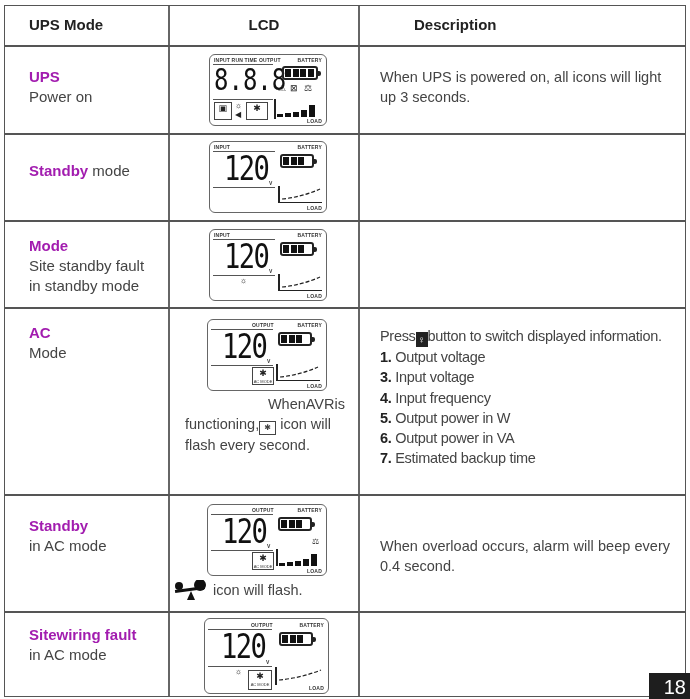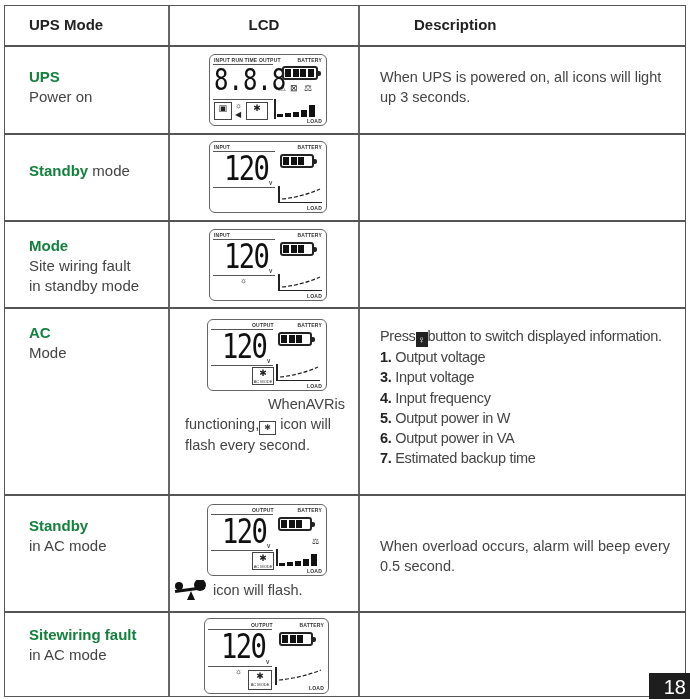--- a/index.html
+++ b/index.html
@@ -5,21 +5,21 @@
   html, body { margin:0; padding:0; background:#ffffff; }
   body { width:690px; height:699px; position:relative; overflow:hidden;
          font-family:"Liberation Sans", sans-serif; color:#333; }
   .table { position:absolute; left:4px; top:5px; width:682px; height:692px;
            border:1.5px solid #555; box-sizing:border-box; }
   .hline { position:absolute; left:0; right:0; height:2px; background:#555; }
   .vline { position:absolute; top:0; bottom:0; width:1.5px; background:#666; }
   .hdr { position:absolute; top:0; height:40px; line-height:38px; font-weight:bold;
          font-size:15px; color:#222; }
   .cell { position:absolute; box-sizing:border-box; }
-  .mode-title { font-weight:bold; font-size:15px; color:#15803d; line-height:20px; }
+  .mode-title { font-weight:bold; font-size:15px; color:#a21caf; line-height:20px; }
   .mode-sub { font-size:15px; color:#444; line-height:20px; }
   .desc { font-size:14.5px; color:#444; line-height:20.3px; }
   .desc b { color:#222; }
   
   .lcd { position:absolute; width:118px; height:72px; border:1.5px solid #666;
          border-radius:6px; box-sizing:border-box; background:#fff; }
   .lcd .lbl { position:absolute; font-size:5px; color:#333; font-weight:bold; letter-spacing:0.2px; white-space:nowrap; }
   .lcd .rule { position:absolute; height:1px; background:#555; }
   .lcd .digits { position:absolute; font-family:"DejaVu Sans Mono", monospace; font-size:34px;
                  line-height:34px; color:#111; letter-spacing:-2px; transform:scaleX(0.8);
@@ -124,21 +124,21 @@
         <div class="axis-h"></div>
       <svg style="position:absolute;left:2px;top:0" width="42" height="16">
           <path d="M2 13 Q 22 11 40 3" stroke="#222" stroke-width="1.2" fill="none" stroke-dasharray="4 2"></path>
         </svg>
     </div>
     <span class="lbl" style="right:4px; bottom:1px;">LOAD</span>
   </div>
 
   <div class="cell" style="left:24px; top:230px;">
     <div class="mode-title">Mode</div>
-    <div class="mode-sub">Site wiring fault</div>
+    <div class="mode-sub">Site standby fault</div>
     <div class="mode-sub">in standby mode</div>
   </div>
   <div class="lcd" style="left:204px; top:223px;">
     <span class="lbl" style="left:4px; top:2px;">INPUT</span>
     <span class="lbl" style="right:4px; top:2px;">BATTERY</span>
     <div class="rule" style="left:3px; top:9px; width:62px;"></div>
     <div class="digits" style="left:14px; top:9px;">120</div>
     <span class="lbl" style="left:59px; top:38px;">V</span>
     <div class="rule" style="left:3px; top:45px; width:62px;"></div>
     <span class="small-ico" style="left:30px; top:46px; font-size:8px;">☼</span>
@@ -233,21 +233,21 @@
     <span class="lbl" style="right:4px; bottom:1px;">LOAD</span>
   </div>
   <div class="cell" style="left:168px; top:574px; font-size:14.5px; color:#444;text-align:right;">
     <svg width="36" height="20" style="vertical-align:-5px">
       <rect x="2" y="8" width="30" height="3" fill="#111" transform="rotate(-8 17 10)"></rect>
       <circle cx="6" cy="6" r="4" fill="#111"></circle>
       <circle cx="27" cy="5" r="6" fill="#111"></circle>
       <polygon points="14,20 18,11 22,20" fill="#111"></polygon>
     </svg><span> icon will flash.</span>
   </div>
-  <div class="cell desc" style="left:375px; top:530px; width:290px; text-align:justify;">When overload occurs, alarm will beep every 0.5 second.</div>
+  <div class="cell desc" style="left:375px; top:530px; width:290px; text-align:justify;">When overload occurs, alarm will beep every 0.4 second.</div>
 
   <div class="cell" style="left:24px; top:619px;">
     <div class="mode-title">Sitewiring fault</div>
     <div class="mode-sub">in AC mode</div>
   </div>
   <div class="lcd" style="left:199px; top:612px; width:125px; height:76px;">
     <span class="lbl" style="left:46px; top:3px;">OUTPUT</span>
     <span class="lbl" style="right:4px; top:3px;">BATTERY</span>
     <div class="rule" style="left:3px; top:10px; width:64px;"></div>
     <div class="digits" style="left:16px; top:10px;">120</div>

